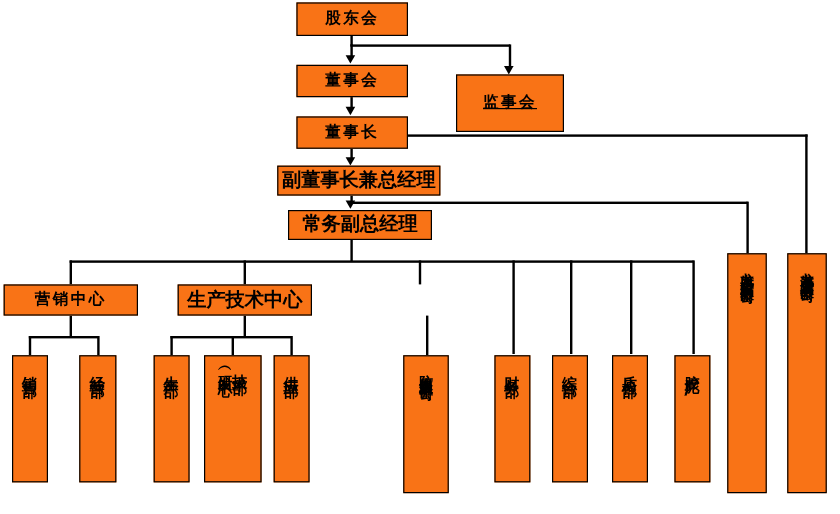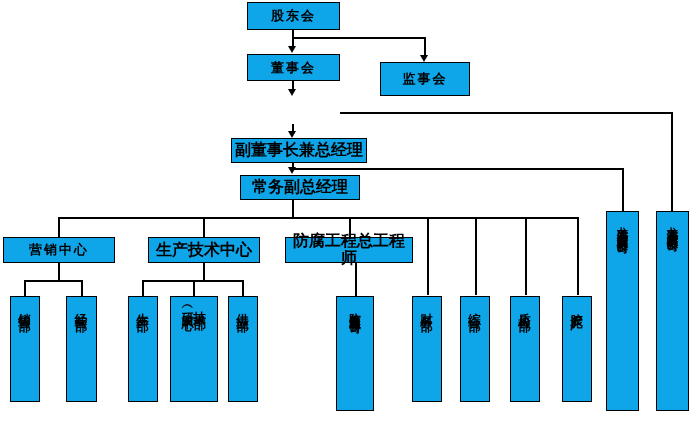--- a/index.html
+++ b/index.html
@@ -7,21 +7,21 @@
     position:relative;
     width:700px;height:428px;
     background:#ffffff;
     font-family:"DejaVu Sans","Liberation Sans",sans-serif;
     overflow:hidden;
   }
   .box{
     position:absolute;
     box-sizing:border-box;
     border:1.6px solid #000000;
-    background:#0ea5e9;
+    background:#f97316;
     display:flex;
     align-items:center;
     justify-content:center;
     color:#000000;
     font-weight:bold;
     line-height:1.05;
     text-align:center;
   }
   
   .h-box{ font-size:13px; letter-spacing:2px; }
@@ -107,44 +107,44 @@
   <div class="line vline" style="left:355px;top:263px;height:33px;"></div>
 
   <div class="box h-box" style="left:247px;top:2px;width:93px;height:28px;">
     <span>股东会</span>
   </div>
 
   <div class="box h-box" style="left:247px;top:54px;width:93px;height:27px;">
     <span>董事会</span>
   </div>
 
-  <div class="box h-box" style="left:380px;top:62px;width:90px;height:34px;">
+  <div class="box h-box" style="left:380px;top:62px;width:90px;height:48px;text-decoration:underline;">
     <span>监事会</span>
   </div>
 
+  <div class="box h-box" style="left:247px;top:97px;width:93px;height:27px;">
+    <span>董事长</span>
+  </div>
 
   <div class="box h-box tight" style="left:231px;top:138px;width:136px;height:25px;">
     <span>副董事长兼总经理</span>
   </div>
 
   <div class="box h-box" style="left:3px;top:237px;width:112px;height:26px;">
     <span>营销中心</span>
   </div>
 
   <div class="box h-box tight" style="left:240px;top:175px;width:120px;height:25px;">
     <span>常务副总经理</span>
   </div>
 
   <div class="box h-box tight" style="left:148px;top:237px;width:112px;height:26px;">
     <span>生产技术中心</span>
   </div>
 
-  <div class="box h-box tight" style="left:285px;top:237px;width:128px;height:26px;">
-    <span>防腐工程总工程师</span>
-  </div>
 
   <div class="box v-box" style="left:10px;top:296px;width:30px;height:106px;">
     <span>销售部</span>
   </div>
 
   <div class="box v-box" style="left:66px;top:296px;width:31px;height:106px;">
     <span>经营部</span>
   </div>
 
   <div class="box v-box" style="left:128px;top:296px;width:30px;height:106px;">

